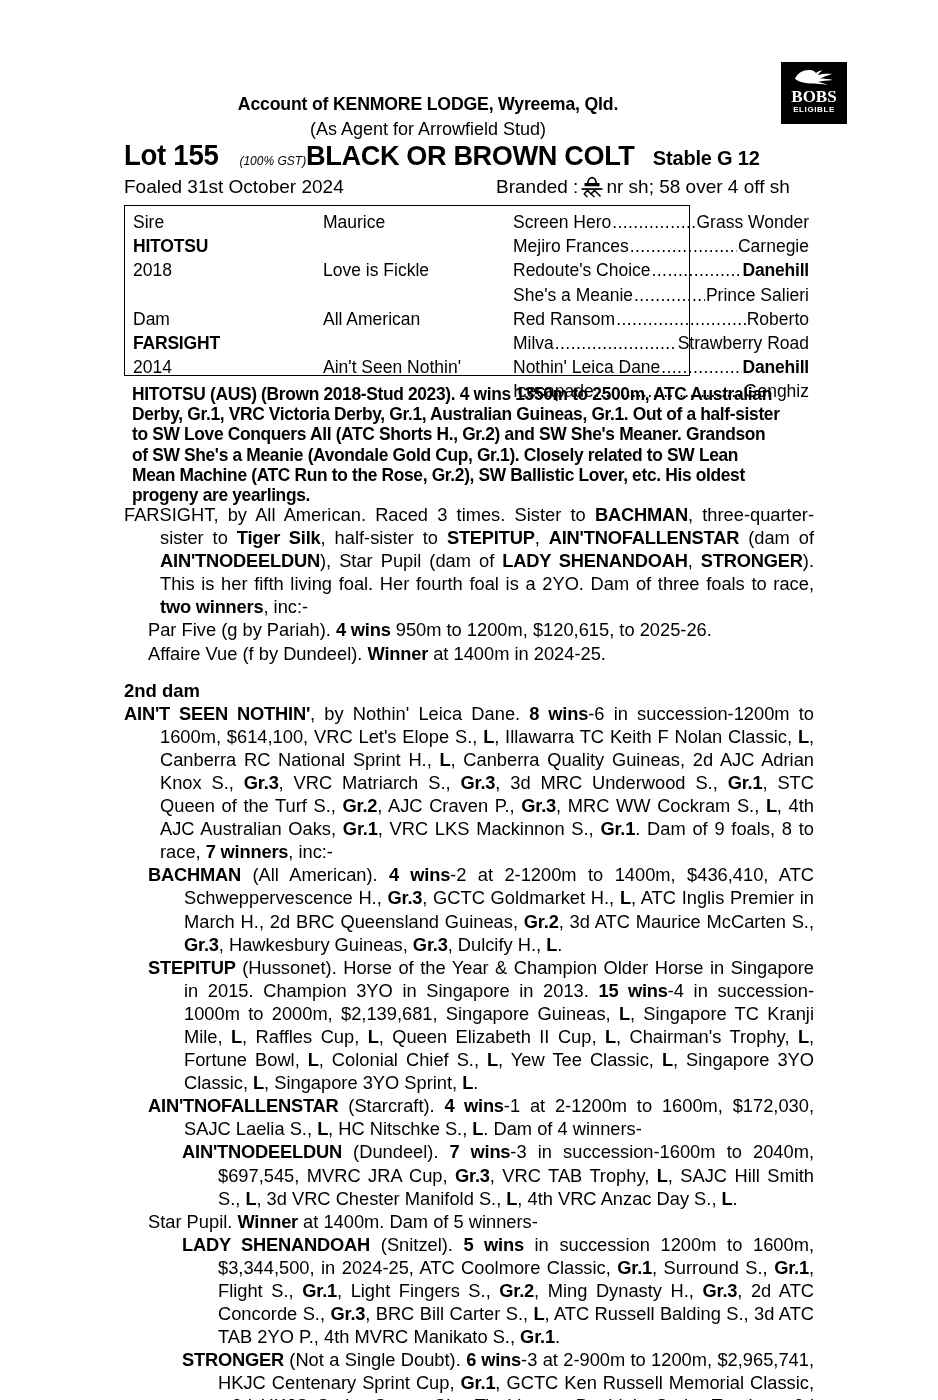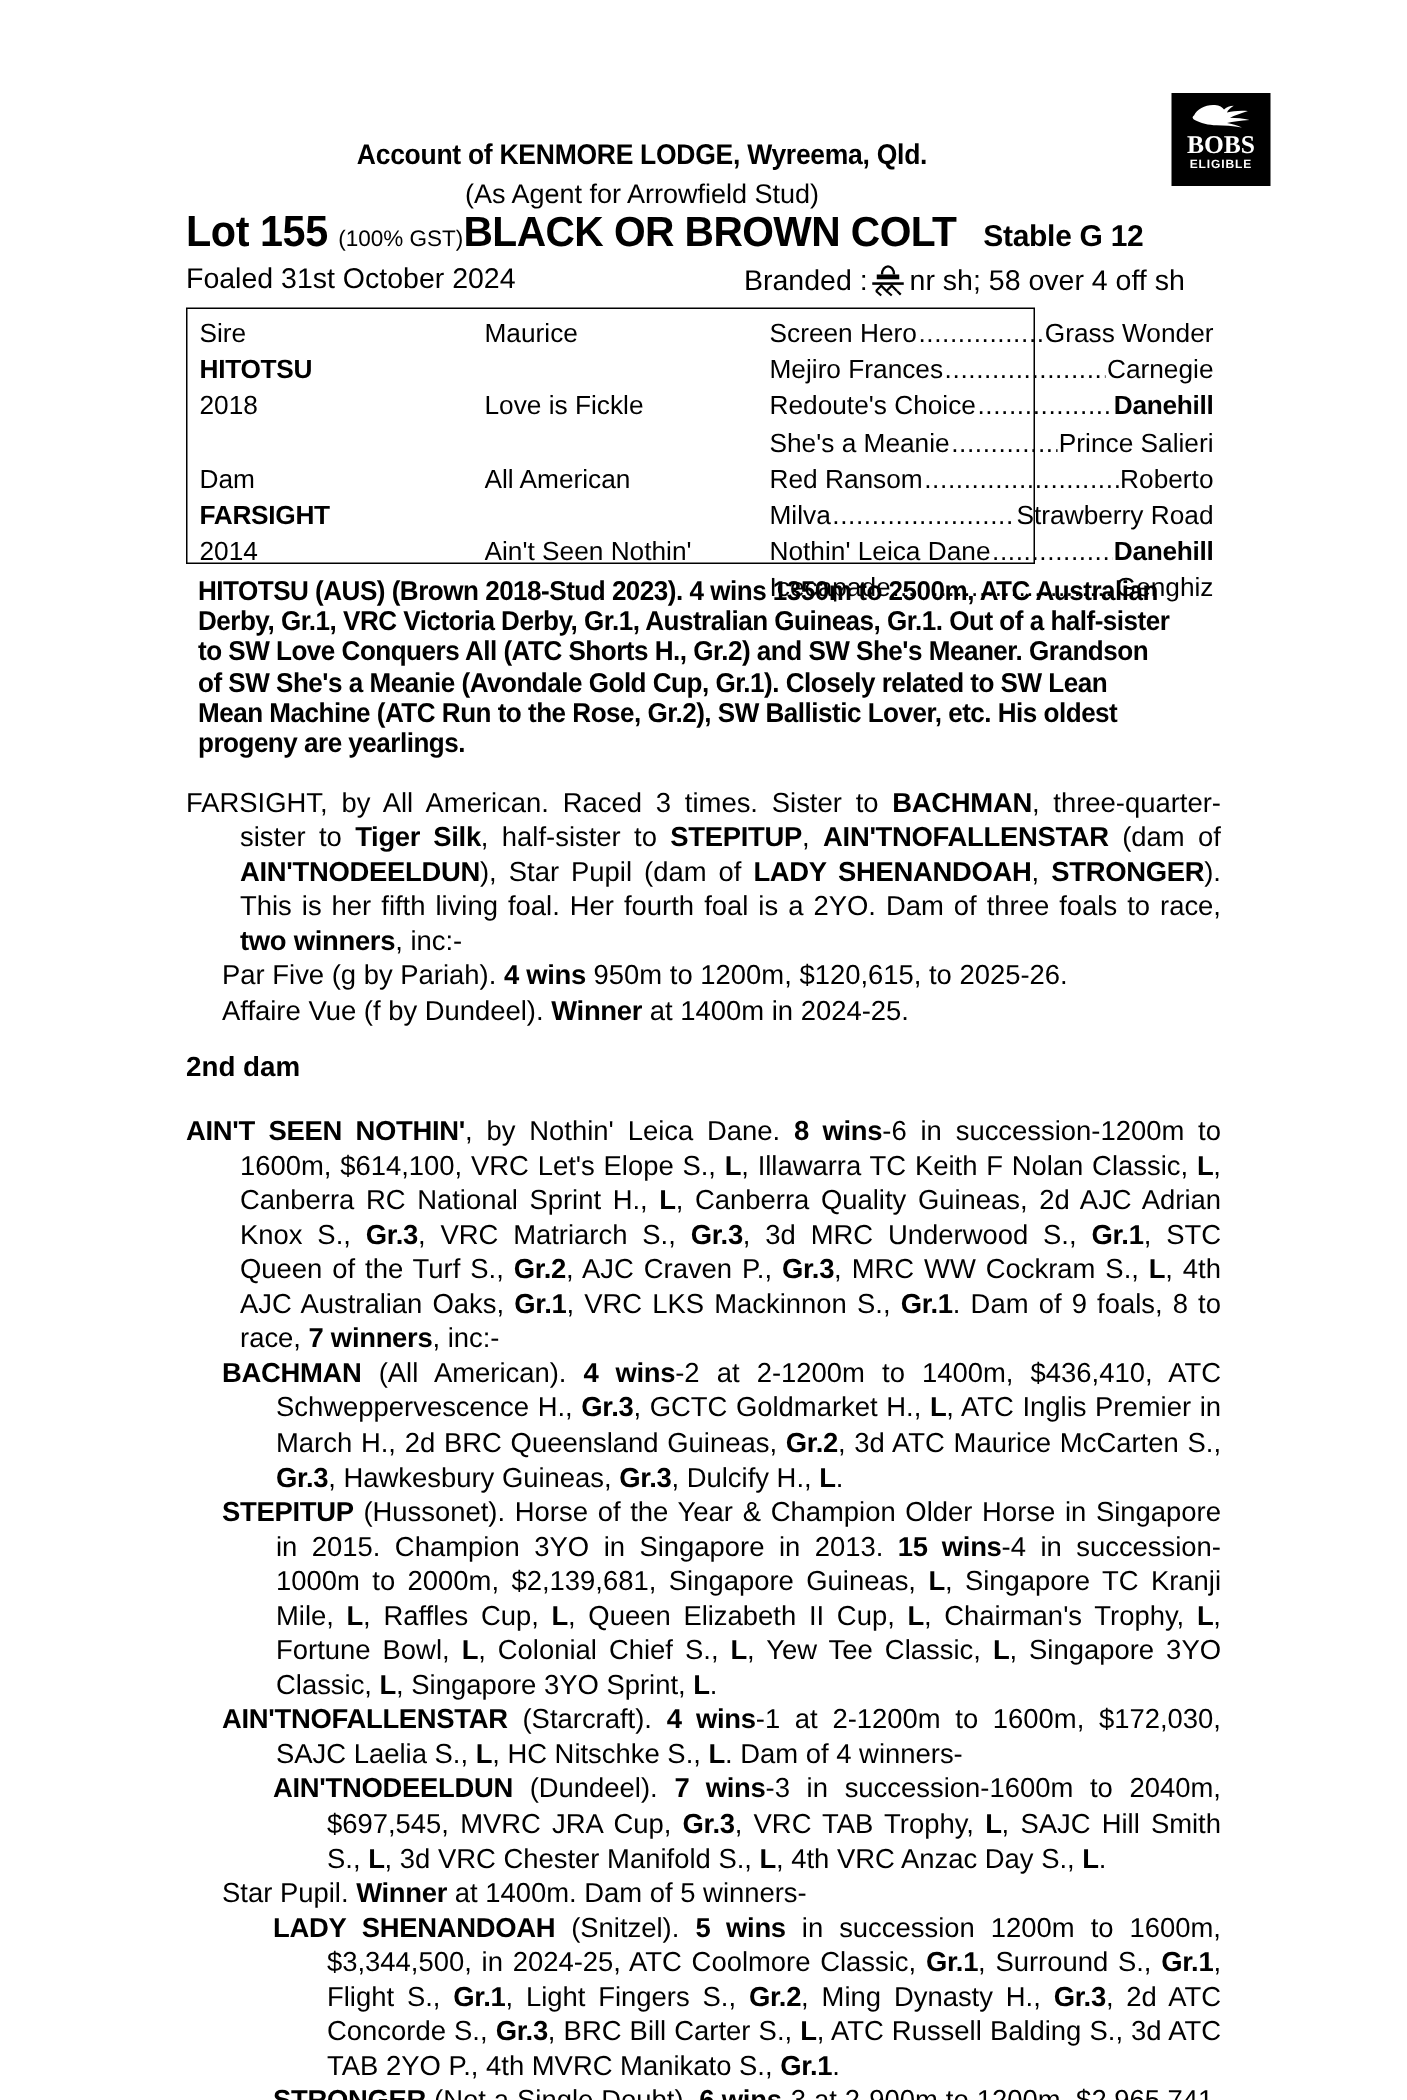--- a/index.html
+++ b/index.html
@@ -94,24 +94,25 @@
     font-weight: bold;
     font-size: 29px;
     line-height: 29px;
     letter-spacing: -0.3px;
     display: inline-block;
     transform: scaleX(0.95);
     transform-origin: left center;
     vertical-align: baseline;
   }
   .lot-gst {
-    font-size: 15px;
+    font-size: 12px;
     line-height: 15px;
     vertical-align: baseline;
-    margin-left: 2px;
+    margin-left: 16px;
+    font-style: italic;
   }
   .lot-desc {
     font-weight: bold;
     font-size: 28px;
     line-height: 28px;
     letter-spacing: -0.4px;
     vertical-align: baseline;
     display: inline-block;
     transform: scaleX(0.97);
     transform-origin: left center;
@@ -222,21 +223,21 @@
   }
   p.entry {
     margin: 0;
     font-size: 18.3px;
     line-height: 23.1px;
     text-align: justify;
     text-justify: inter-word;
   }
   p.entry.nj { text-align: left; }
   p.lvl0 { padding-left: 0px;  text-indent: 0px; }
-  p.lvl0.hang { padding-left: 36px; text-indent: -36px; margin-top: 20px; }
+  p.lvl0.hang { padding-left: 36px; text-indent: -36px; }
   p.lvl1 { padding-left: 60px; text-indent: -36px; }
   p.lvl1b { padding-left: 24px; text-indent: 0px; }
   p.lvl2 { padding-left: 94px; text-indent: -36px; }
   b { font-weight: bold; letter-spacing: -0.2px; }
 </style>
 </head>
 <body>
 
 <div class="page">
 

